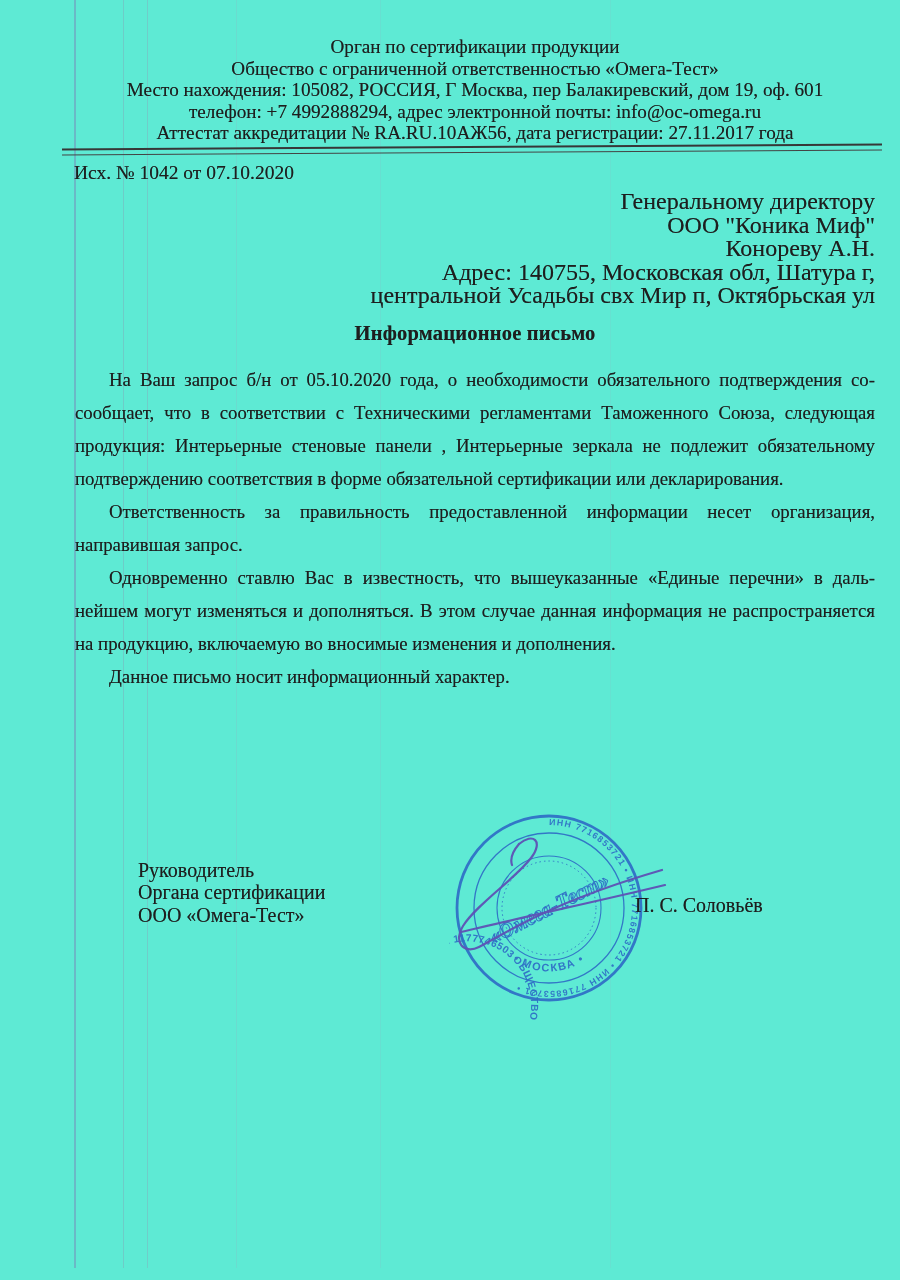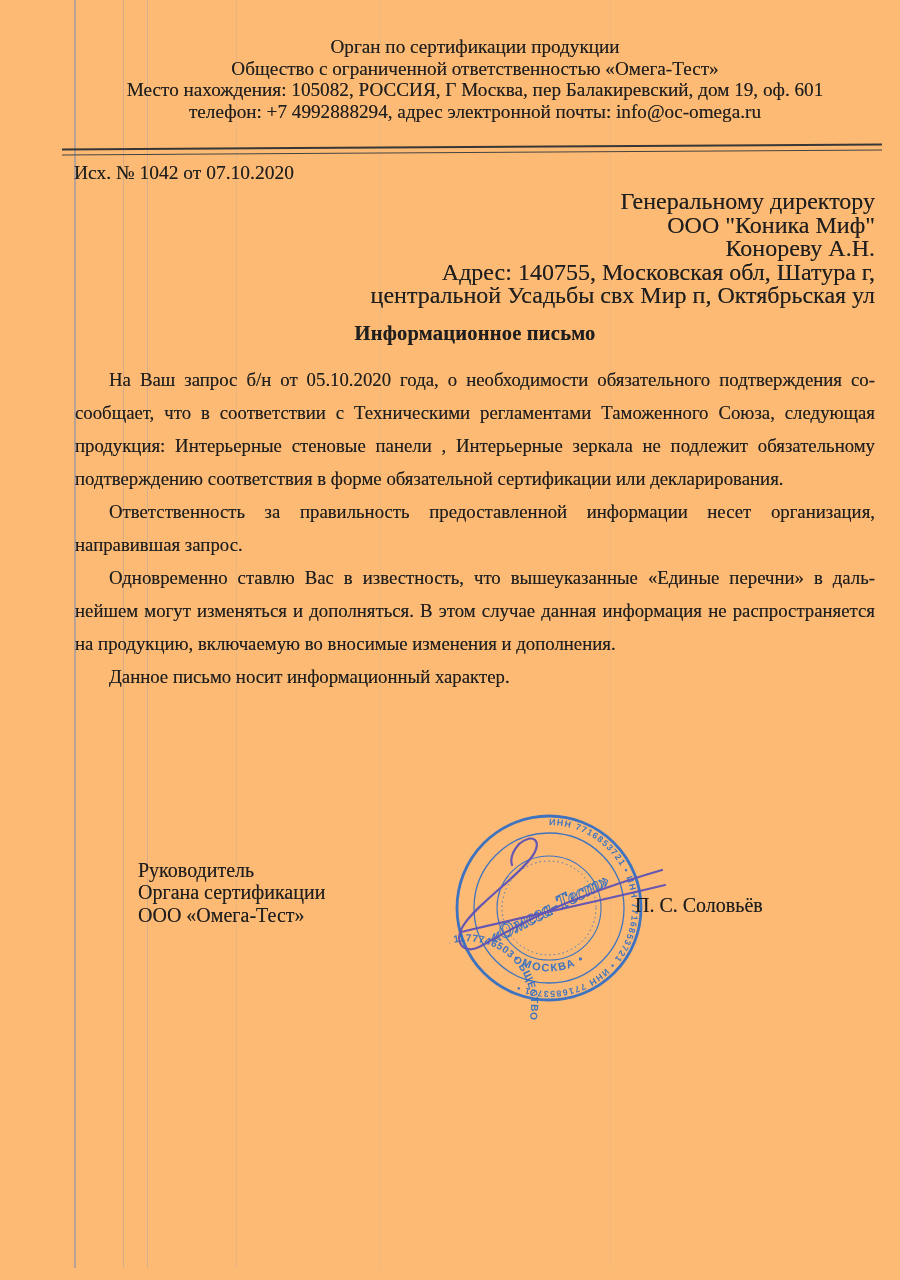--- a/index.html
+++ b/index.html
@@ -1,19 +1,19 @@
 <!DOCTYPE html>
 <html><head>
 <meta charset="utf-8">
 <style>
   html,body{margin:0;padding:0;background:#e8e8e8;}
   .page{
     position:relative;
     width:900px;height:1280px;
-    background:#fdba74;
+    background:#5eead4;
     overflow:hidden;
     font-family:"Liberation Serif","DejaVu Serif",serif;
     color:#1e1e1e;
   }
   .ink{ text-shadow:0 0 .5px rgba(25,25,25,.55); }
   
   .scanline{position:absolute;top:0;height:1268px;z-index:0;}
   .sl1{left:74px;width:2px;background:rgba(118,136,184,.50);}
   .sl2{left:123px;width:1px;background:rgba(138,148,176,.34);}
   .sl3{left:147px;width:1px;background:rgba(145,155,182,.36);}
@@ -50,20 +50,21 @@
   <div class="scanline sl3"></div>
   <div class="scanline sl4"></div>
   <div class="scanline sl5"></div>
   <div class="scanline sl6"></div>
 
   <div class="layer letterhead ink">
     <div>Орган по сертификации продукции</div>
     <div>Общество с ограниченной ответственностью «Омега-Тест»</div>
     <div>Место нахождения: 105082, РОССИЯ, Г Москва, пер Балакиревский, дом 19, оф. 601</div>
     <div>телефон: +7 4992888294, адрес электронной почты: info@oc-omega.ru</div>
+    <div>Аттестат аккредитации № RA.RU.10АЖ56, дата регистрации: 27.11.2017 года</div>
   </div>
 
   <div class="layer rule"></div>
 
   <div class="layer refline ink">Исх. № 1042 от 07.10.2020</div>
 
   <div class="layer recipient ink">
     <div>Генеральному директору</div>
     <div>ООО "Коника Миф"</div>
     <div>Конореву А.Н.</div>

